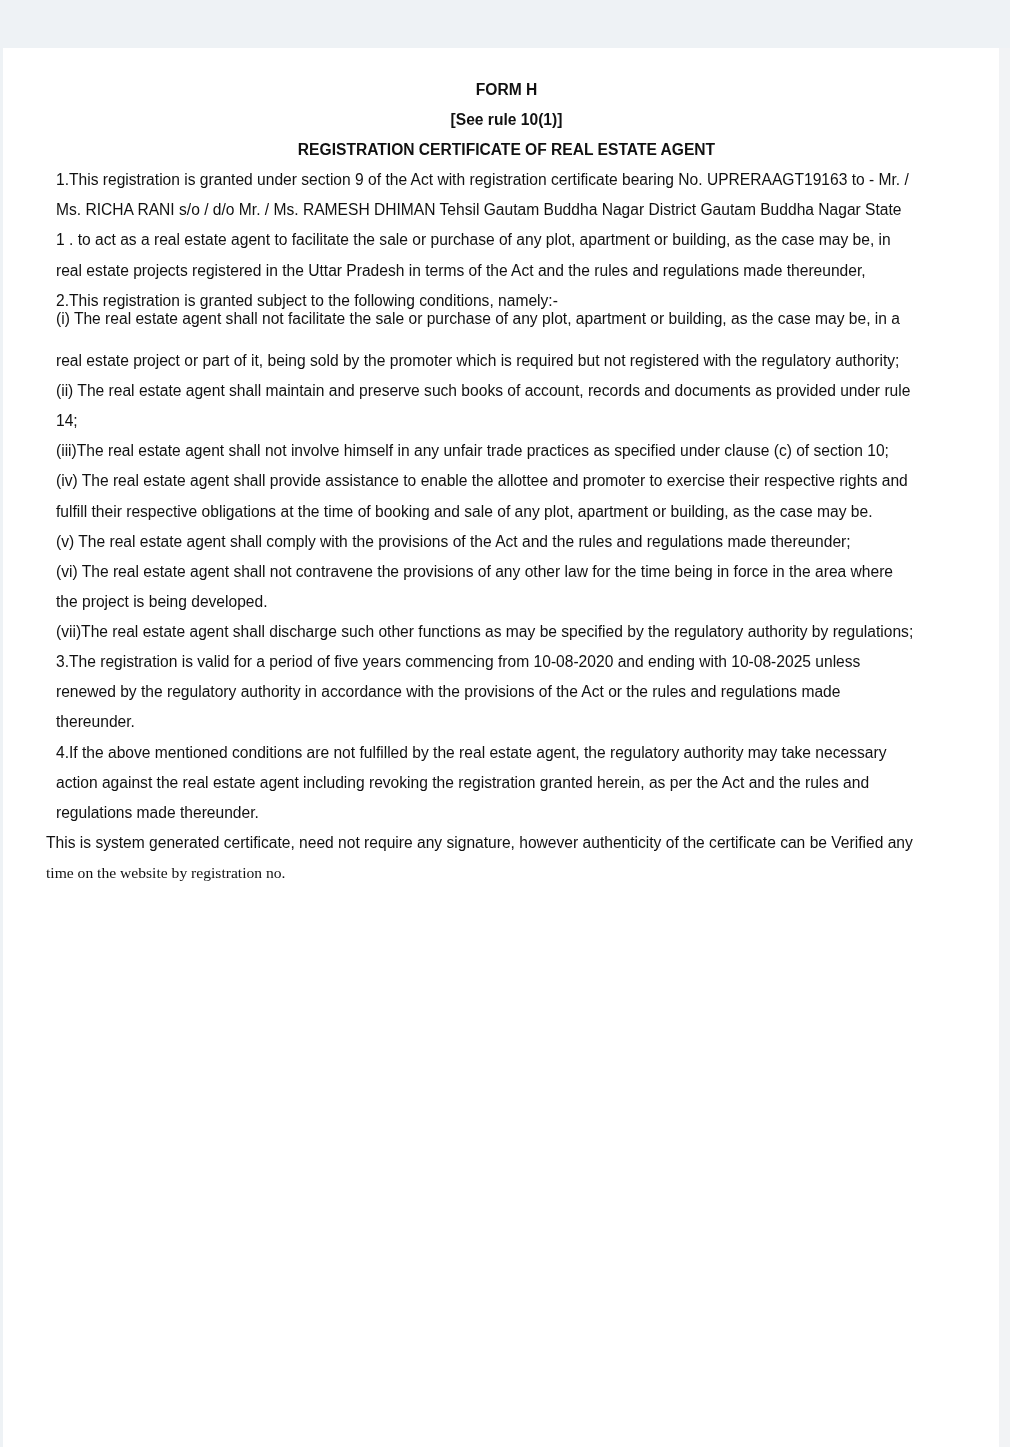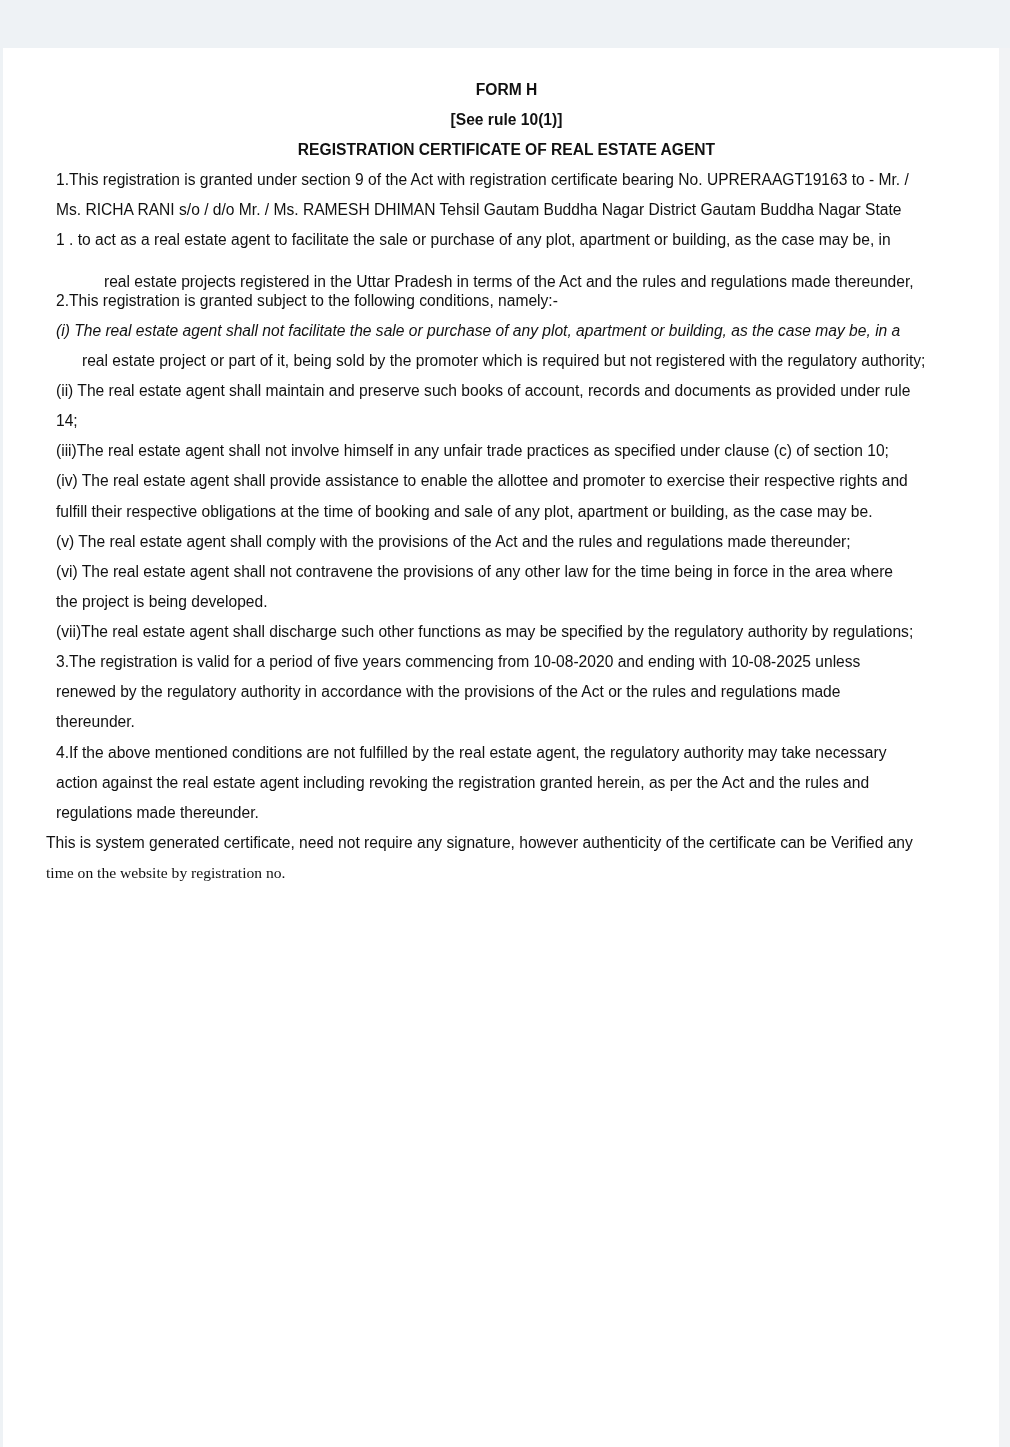--- a/index.html
+++ b/index.html
@@ -31,24 +31,24 @@
 
 <div class="page"></div>
 
 <div class="line center" style="top:81px;">FORM H</div>
 <div class="line center" style="top:111px;">[See rule 10(1)]</div>
 <div class="line center" style="top:141px;">REGISTRATION CERTIFICATE OF REAL ESTATE AGENT</div>
 
 <div class="line ind" style="top:171px;text-align:center;">1.This registration is granted under section 9 of the Act with registration certificate bearing No. UPRERAAGT19163 to - Mr. /</div>
 <div class="line ind" style="top:201px;">Ms. RICHA RANI s/o / d/o Mr. / Ms. RAMESH DHIMAN Tehsil Gautam Buddha Nagar District Gautam Buddha Nagar State</div>
 <div class="line ind" style="top:231px;">1 . to act as a real estate agent to facilitate the sale or purchase of any plot, apartment or building, as the case may be, in</div>
-<div class="line ind" style="top:273px;margin-left:48px;">real estate projects registered in the Uttar Pradesh in terms of the Act and the rules and regulations made thereunder,</div>
+<div class="line ind" style="top:262px;">real estate projects registered in the Uttar Pradesh in terms of the Act and the rules and regulations made thereunder,</div>
 <div class="line ind" style="top:292px;">2.This registration is granted subject to the following conditions, namely:-</div>
-<div class="line ind" style="top:322px;font-style:italic;">(i) The real estate agent shall not facilitate the sale or purchase of any plot, apartment or building, as the case may be, in a</div>
-<div class="line ind" style="top:352px;margin-left:26px;">real estate project or part of it, being sold by the promoter which is required but not registered with the regulatory authority;</div>
+<div class="line ind" style="top:310px;">(i) The real estate agent shall not facilitate the sale or purchase of any plot, apartment or building, as the case may be, in a</div>
+<div class="line ind" style="top:352px;">real estate project or part of it, being sold by the promoter which is required but not registered with the regulatory authority;</div>
 <div class="line ind" style="top:382px;">(ii) The real estate agent shall maintain and preserve such books of account, records and documents as provided under rule</div>
 <div class="line ind" style="top:412px;">14;</div>
 <div class="line ind" style="top:442px;">(iii)The real estate agent shall not involve himself in any unfair trade practices as specified under clause (c) of section 10;</div>
 <div class="line ind" style="top:472px;">(iv) The real estate agent shall provide assistance to enable the allottee and promoter to exercise their respective rights and</div>
 <div class="line ind" style="top:503px;">fulfill their respective obligations at the time of booking and sale of any plot, apartment or building, as the case may be.</div>
 <div class="line ind" style="top:533px;text-align:center;">(v) The real estate agent shall comply with the provisions of the Act and the rules and regulations made thereunder;</div>
 <div class="line ind" style="top:563px;">(vi) The real estate agent shall not contravene the provisions of any other law for the time being in force in the area where</div>
 <div class="line ind" style="top:593px;">the project is being developed.</div>
 <div class="line ind" style="top:623px;">(vii)The real estate agent shall discharge such other functions as may be specified by the regulatory authority by regulations;</div>
 <div class="line ind" style="top:653px;">3.The registration is valid for a period of five years commencing from 10-08-2020 and ending with 10-08-2025 unless</div>

